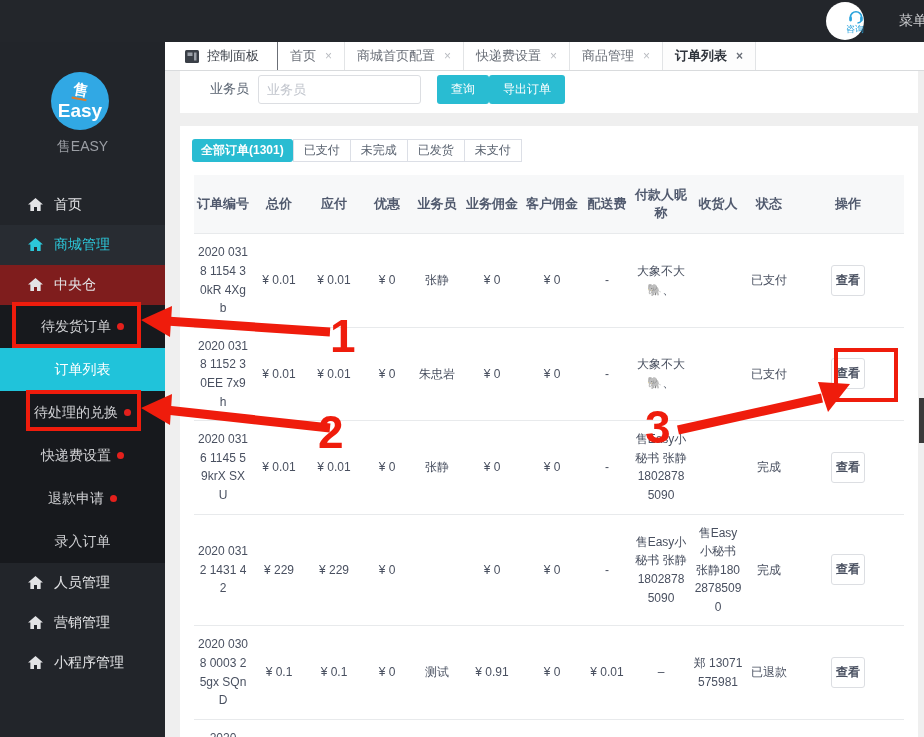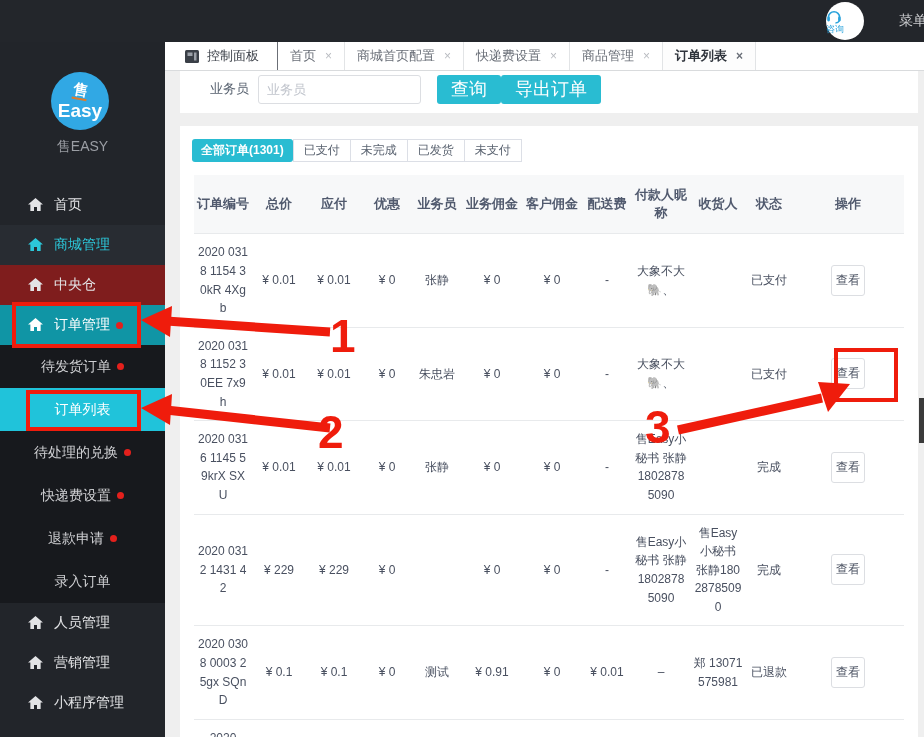--- a/index.html
+++ b/index.html
@@ -3,21 +3,21 @@
 <meta charset="utf-8">
 <style>
   * { margin:0; padding:0; box-sizing:border-box; }
   html,body { width:924px; height:737px; overflow:hidden; }
   body { font-family:"Liberation Sans","DejaVu Sans",sans-serif; background:#efefef; }
   .app { position:relative; width:924px; height:737px; overflow:hidden; }
 
   
   .topbar { position:absolute; left:0; top:0; width:924px; height:42px; background:#23262b; z-index:5; }
   .avatar { position:absolute; left:826px; top:2px; width:38px; height:38px; border-radius:50%;
-            background:#fff; display:flex; flex-direction:column; align-items:flex-start; justify-content:center; cursor:pointer; }
+            background:#fff; display:flex; flex-direction:column; align-items:flex-end; justify-content:center; cursor:pointer; }
   .avatar svg { width:16px; height:14px; margin-top:1px; }
   .avatar .consult-txt { font-size:9px; color:#2aa3dc; line-height:10px; }
   .menu-label { position:absolute; left:899px; top:12px; color:#cdced1; font-size:14px; white-space:nowrap; }
 
   
   .sidebar { position:absolute; left:0; top:42px; width:165px; height:695px; background:#22252a; z-index:4; }
   .logo { position:absolute; left:51px; top:30px; width:58px; height:58px; border-radius:50%; background:#31a8e4;
           display:flex; flex-direction:column; align-items:center; justify-content:center; }
   .logo .logo-char { color:#fff; font-size:15px; font-weight:bold; line-height:16px;
           border-bottom:2px solid #e07b2a; transform:rotate(0.03turn); }
@@ -46,40 +46,40 @@
   .tab .x { margin-left:9px; color:#b9bcc1; font-size:12px; cursor:pointer; }
   .tab.active { color:#2f343c; font-weight:bold; background:#fdfdfd; }
   .tab.active .x { color:#6a6f78; }
 
   .search-panel { position:absolute; left:15px; top:29px; width:738px; height:42px; background:#fff; }
   .search-row { position:absolute; left:30px; top:-3px; height:42px; display:flex; align-items:center; }
   .search-row label { font-size:13px; color:#56606e; margin-right:9px; }
   .search-row input { width:163px; height:29px; border:1px solid #dcdee2; border-radius:3px;
                       padding:0 8px; font-size:13px; color:#333; outline:none; }
   .search-row input::placeholder { color:#c0c4cc; }
-  .btn { border:none; border-radius:3px; background:#29bcd2; color:#fff; font-size:18px;
+  .btn { border:none; border-radius:3px; background:#29bcd2; color:#fff; font-size:12px;
          height:29px; padding:0 14px; cursor:pointer; }
   .btn.query { margin-left:16px; }
   .btn.export { }
 
   .main-panel { position:absolute; left:15px; top:84px; width:738px; height:620px; background:#fff; overflow:hidden; }
   .filters { display:flex; margin:13px 0 13px 12px; }
   .fbtn { font-size:12px; height:23px; padding:0 10px; display:flex; align-items:center;
           background:#fff; border:1px solid #dcdfe6; border-left:none; color:#5a6370; cursor:pointer; }
   .fbtn:first-child { border:none; background:#29bcd2; color:#fff; border-radius:3px; font-weight:bold; padding:0 9px; }
   .fbtn:nth-child(2) { border-left:1px solid #dcdfe6; }
 
   table { width:710px; margin:11px 14px 0; border-collapse:collapse; table-layout:fixed; }
   thead th { background:#f7f8f9; color:#515a6e; font-size:13px; font-weight:bold;
              padding:11px 3px; line-height:1.4; text-align:center; word-break:break-all; }
   tbody td { color:#495060; font-size:12px; line-height:1.55; padding:9px 3px; text-align:center;
              vertical-align:middle; border-bottom:1px solid #e8eaec; word-break:break-all; }
   tbody tr:first-child td { border-top:1px solid #e8eaec; }
   .view-btn { background:#fff; border:1px solid #dcdee2; border-radius:3px; color:#495060;
-              font-size:12px; padding:6px 4px; cursor:pointer; white-space:nowrap; }
+              font-size:12px; padding:6px 4px; cursor:pointer; white-space:nowrap;font-weight:bold; }
   .c-order { width:58px; } .c-total { width:54px; } .c-pay { width:56px; } .c-disc { width:50px; }
   .c-sale { width:50px; } .c-scom { width:60px; } .c-ccom { width:60px; } .c-del { width:50px; }
   .c-payer { width:58px; } .c-recv { width:56px; } .c-stat { width:46px; }
 
   .scroll-thumb { position:absolute; left:919px; top:398px; width:5px; height:45px; background:#3a3a3a; z-index:8; cursor:pointer; }
 
   
   .annot { position:absolute; left:0; top:0; width:924px; height:737px; z-index:9; pointer-events:none; }
   .annot text { font-size:46px; font-weight:bold; fill:#ef1c0c; }
 </style>
@@ -118,27 +118,20 @@
         <svg viewBox="0 0 16 15">
             <path d="M8 0 L16 7 H13.5 V14 H9.6 V9.6 H6.4 V14 H2.5 V7 H0 Z" fill="#2cc8da"></path>
           </svg>
         <span>商城管理</span>
       </div>
       <div class="mi p mid">
         <svg viewBox="0 0 16 15">
             <path d="M8 0 L16 7 H13.5 V14 H9.6 V9.6 H6.4 V14 H2.5 V7 H0 Z" fill="#e3e4e6"></path>
           </svg>
         <span>中央仓</span>
-      </div>
-      <div class="mi p active">
-        <svg viewBox="0 0 16 15">
-            <path d="M8 0 L16 7 H13.5 V14 H9.6 V9.6 H6.4 V14 H2.5 V7 H0 Z" fill="#ffffff"></path>
-          </svg>
-        <span>订单管理</span>
-        <i class="dot"></i>
       </div>
       <div class="mi s">
         <span>待发货订单</span>
         <i class="dot"></i>
       </div>
       <div class="mi s sactive">
         <span>订单列表</span>
       </div>
       <div class="mi s">
         <span>待处理的兑换</span>

